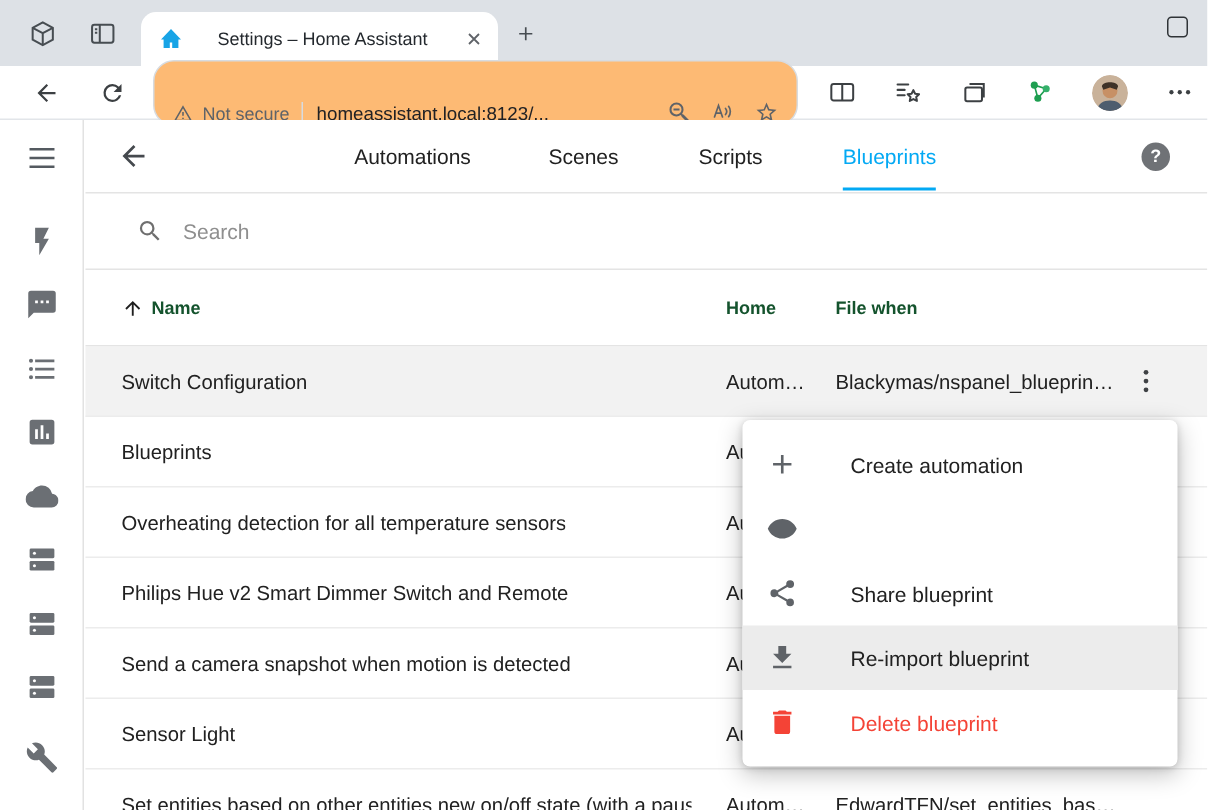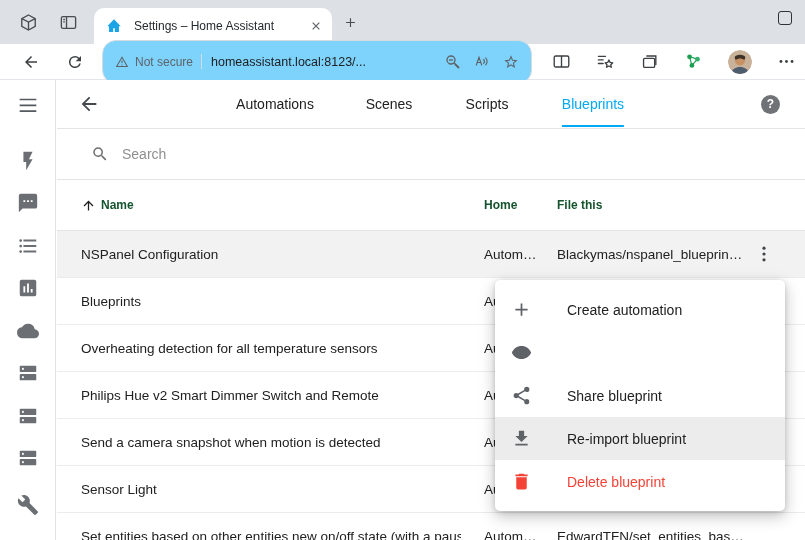--- a/index.html
+++ b/index.html
@@ -11,34 +11,34 @@
   }
   svg { display:block; }
 
   
   .tabstrip { position:absolute; top:0; left:0; right:0; height:44px; background:#dde1e6; }
   .ts-icon { position:absolute; top:13px; width:19px; height:19px; color:#474d52; }
   .ts-icon.i1 { left:19px; }
   .ts-icon.i2 { left:59px; }
   .tab { position:absolute; left:94px; top:8px; width:238px; height:36px; background:#fff;
          border-radius:10px 10px 0 0; display:flex; align-items:center; padding:0 8px 0 12px; }
-  .tab-title { flex:1; font-size:12px; color:#24292e; white-space:nowrap; overflow:hidden; margin-left:12px; }
+  .tab-title { flex:1; font-size:12px; color:#24292e; white-space:nowrap; overflow:hidden; margin-left:23px; }
   .tab-close { width:16px; height:16px; color:#5f6368; flex:0 0 auto; }
   .newtab { position:absolute; left:343px; top:15px; width:15px; height:15px; color:#474d52; }
   .win-max { position:absolute; right:13px; top:11px; width:14px; height:14px;
              border:1.5px solid #2f3337; border-radius:3px; }
 
   
   .toolbar { position:absolute; top:44px; left:0; right:0; height:36px; background:#fff;
              border-bottom:1px solid #e2e5e9; display:flex; align-items:center; }
   .tb-icon { width:18px; height:18px; color:#3c4043; flex:0 0 auto; }
   .tb-back { margin-left:22px; }
   .tb-refresh { margin-left:26px; }
   .addressbar { margin-left:18px; width:430px; height:44px; border:1px solid #d7dbe0; border-radius:14px;
-                background:#7dd3fc; display:flex; align-items:center; padding:0 12px; }
+                background:#fdba74; display:flex; align-items:flex-end; padding:0 12px; }
   .ab-warn { width:14px; height:14px; color:#5f6368; flex:0 0 auto; }
   .ab-sec { font-size:12px; color:#5f6368; margin:0 8px 0 6px; white-space:nowrap; }
   .ab-div { width:1px; height:15px; background:#d7dbe0; margin-right:9px; }
   .ab-url { flex:1; font-size:12.5px; color:#202124; white-space:nowrap; overflow:hidden; }
   .ab-right { display:flex; align-items:center; gap:13px; margin-left:8px; }
   .ab-ic { width:16px; height:16px; color:#5f6368; }
   .tb-right { display:flex; align-items:center; gap:25px; margin-left:20px; }
   .tbr-ic { width:19px; height:19px; color:#3c4043; }
   .avatar { width:24px; height:24px; border-radius:50%; overflow:hidden; flex:0 0 auto; }
 
@@ -320,26 +320,26 @@
     <div class="thead">
       <span class="hc hc-name">
         <span class="sort-ic">
           <svg viewBox="0 0 24 24" fill="currentColor">
               <path d="M13 20h-2V8l-5.5 5.5-1.42-1.42L12 4.16l7.92 7.92-1.42 1.42L13 8v12z"></path>
             </svg>
         </span>
         <span>Name</span>
       </span>
       <span class="hc hc-type">Home</span>
-      <span class="hc hc-file">File this</span>
+      <span class="hc hc-file">File when</span>
     </div>
 
     <div class="rows">
       <div class="row highlight">
-        <span class="cell c-name">NSPanel Configuration</span>
+        <span class="cell c-name">Switch Configuration</span>
         <span class="cell c-type">Autom…</span>
         <span class="cell c-file">Blackymas/nspanel_blueprin…</span>
         <span class="kebab">
           <svg viewBox="0 0 24 24" fill="currentColor">
               <circle cx="12" cy="5" r="1.9"></circle>
               <circle cx="12" cy="12" r="1.9"></circle>
               <circle cx="12" cy="19" r="1.9"></circle>
             </svg>
         </span>
       </div>

